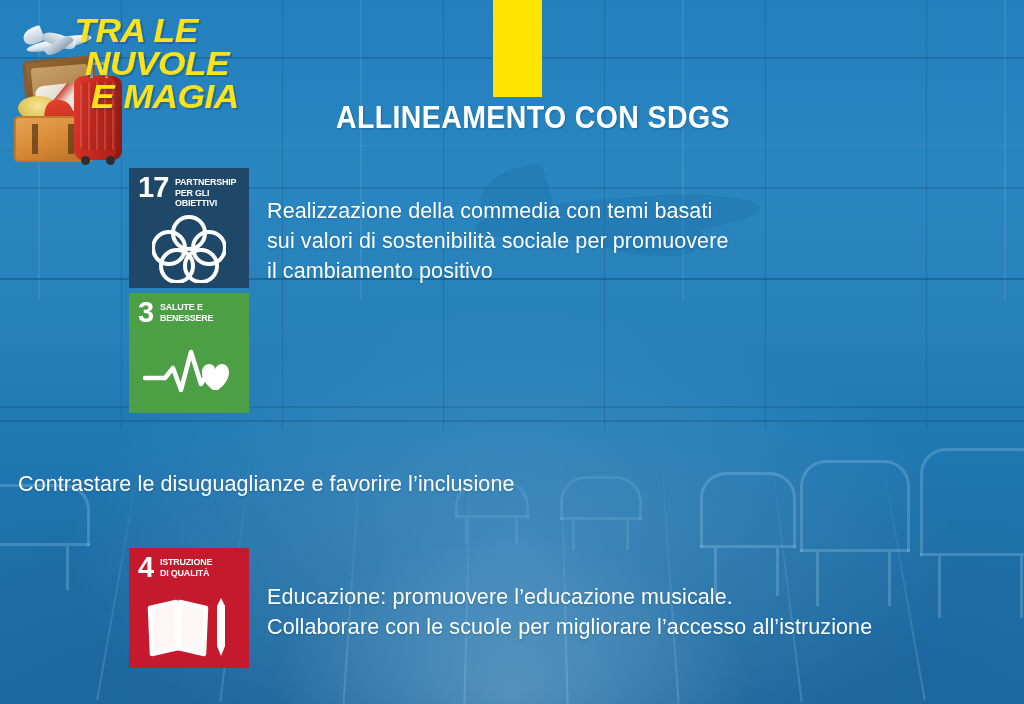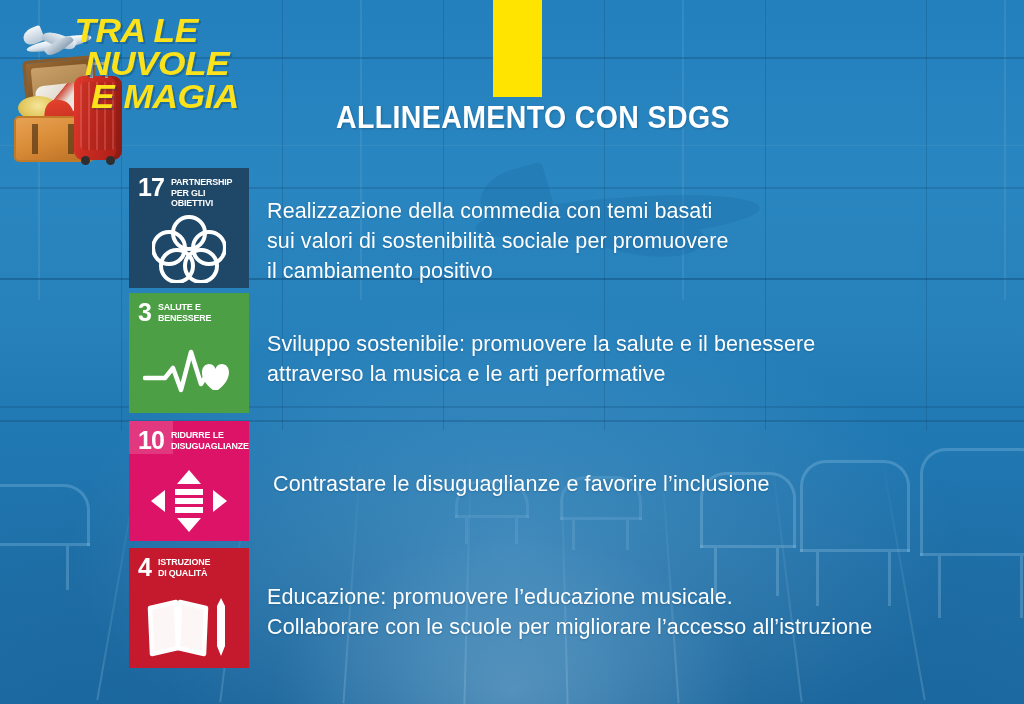--- a/index.html
+++ b/index.html
@@ -222,21 +222,21 @@
   .row { position:absolute; left:0; width:1024px; display:flex; align-items:flex-start; }
 
   .sdg-tile {
     position:relative; flex:0 0 auto;
     width:120px; height:120px;
     overflow:hidden;
     font-family:"Liberation Sans", sans-serif;
   }
   .sdg-head { display:flex; align-items:flex-start; padding:9px 0 0 9px; }
   .sdg-num {
-    color:#fff; font-weight:bold; font-size:25px; line-height:21px;
+    color:#fff; font-weight:bold; font-size:29px; line-height:21px;
     letter-spacing:-1px; margin-right:7px;
   }
   .sdg-name {
     color:#fff; font-weight:bold; font-size:9.5px; line-height:10.5px;
     letter-spacing:-.2px; text-transform:uppercase;
     transform:scaleX(.94); transform-origin:left top;
     white-space:pre-line;
   }
   .sdg-glyph {
     position:absolute; left:0; right:0; top:44px; bottom:4px;
@@ -256,21 +256,21 @@
   #row-17 { top:168px; }
   #row-17 .sdg-tile { margin-left:129px; background:#1F4768; }
   #row-17 .row-text { margin-left:18px; margin-top:28px; }
 
   #row-3 { top:293px; }
   #row-3 .sdg-tile { margin-left:129px; background:#4C9F45; }
   #row-3 .row-text { margin-left:18px; margin-top:36px; }
 
   #row-10 { top:421px; }
   #row-10 .sdg-tile { margin-left:129px; background:#DD1367; }
-  #row-10 .row-text { margin-left:24px; margin-top:48px; }
+  #row-10 .row-text { margin-left:18px; margin-top:48px; }
 
   #row-4 { top:548px; }
   #row-4 .sdg-tile { margin-left:129px; background:#C5192D; }
   #row-4 .row-text { margin-left:18px; margin-top:34px; }
 
   
   #row-10 .sdg-head { position:relative; }
   #row-10 .num-box {
     position:absolute; left:-9px; top:-9px; width:53px; height:42px;
     background:rgba(255,255,255,.16);
@@ -413,44 +413,23 @@
         <span class="sdg-name">SALUTE E
 BENESSERE</span>
       </div>
       <div class="sdg-glyph">
         <svg class="glyph-svg" width="92" height="58" viewBox="0 0 92 58">
           <polyline points="2,34 22,34 30,24 38,46 48,8 58,40 64,30" fill="none" stroke="#fff" stroke-width="4.5" stroke-linecap="round" stroke-linejoin="round"></polyline>
           <path d="M78 46 C62 34 66 20 74 20 C78 20 80 23 80.5 25 C81 23 83 20 87 20 C95 20 99 34 83 46 Z" fill="#fff" transform="translate(-8,0)"></path>
         </svg>
       </div>
     </div>
-    <div class="row-text">Sviluppo sostenibile: promuovere la salute e il benessere
-attraverso la musica e le arti performative</div>
   </div>
 
   <div class="row" id="row-10">
-    <div class="sdg-tile" style="background: rgb(221, 19, 103);">
-      <div class="sdg-head">
-        <div class="num-box"></div>
-        <span class="sdg-num">10</span>
-        <span class="sdg-name">RIDURRE LE
-DISUGUAGLIANZE</span>
-      </div>
-      <div class="sdg-glyph">
-        <svg class="glyph-svg" width="80" height="66" viewBox="0 0 80 66" fill="#fff">
-          <polygon points="40,2 52,16 28,16"></polygon>
-          <polygon points="40,64 52,50 28,50"></polygon>
-          <polygon points="2,33 16,22 16,44"></polygon>
-          <polygon points="78,33 64,22 64,44"></polygon>
-          <rect x="26" y="21" width="28" height="6"></rect>
-          <rect x="26" y="30" width="28" height="6"></rect>
-          <rect x="26" y="39" width="28" height="6"></rect>
-        </svg>
-      </div>
-    </div>
     <div class="row-text">Contrastare le disuguaglianze e favorire l’inclusione</div>
   </div>
 
   <div class="row" id="row-4">
     <div class="sdg-tile" style="background: rgb(197, 25, 45);">
       <div class="sdg-head">
         <span class="sdg-num">4</span>
         <span class="sdg-name">ISTRUZIONE
 DI QUALITÀ</span>
       </div>

